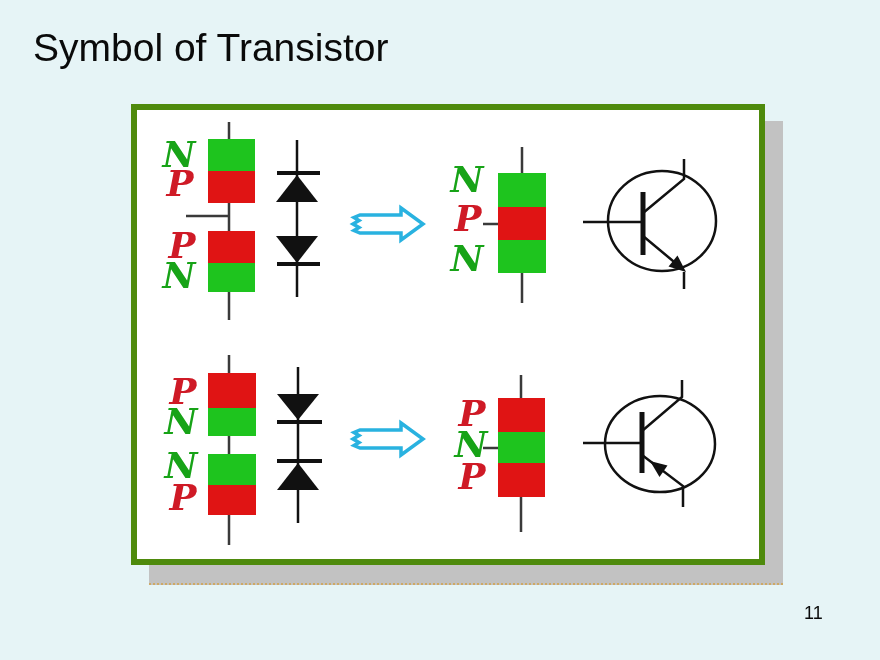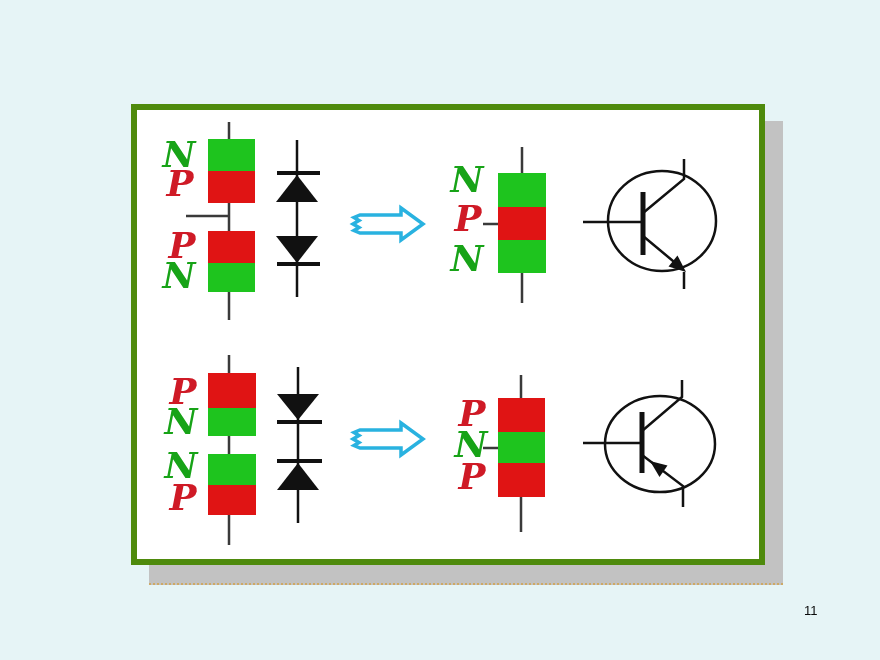--- a/index.html
+++ b/index.html
@@ -51,21 +51,21 @@
     position: absolute;
     left: 0;
     top: 0;
     z-index: 3;
   }
 
   .page-number {
     position: absolute;
     left: 804px;
     top: 603px;
-    font-size: 13px;
+    font-size: 18px;
     color: #0a0a0a;
     z-index: 4;
   }
 
   .dope-label {
     font-family: "DejaVu Serif", serif;
     font-style: italic;
     font-weight: bold;
     font-size: 36px;
   }
@@ -77,20 +77,21 @@
   .dtri   { fill: var(--symbol-black, #111111); stroke: none; }
   .n-blk  { fill: var(--n-region-green, #1ec41e); }
   .p-blk  { fill: var(--p-region-red, #e01414); }
   .arrow  { fill: #ffffff; stroke: var(--arrow-cyan, #29b2e0); stroke-width: 3.5; stroke-linejoin: miter; }
 </style>
 </head>
 <body>
 
 <div class="slide">
 
+  <div class="slide-title">Symbol of Transistor</div>
 
   <div class="frame-shadow"></div>
   <div class="diagram-frame"></div>
 
   <svg class="diagram" width="880" height="660" viewBox="0 0 880 660" xmlns="http://www.w3.org/2000/svg">
 
     <defs>
       <path id="arrowBlock" d="M401,208 L423,224 L401,240 L401,233 L360,233 L354,230.5 L359,227.5 L353,224 L359,220.5 L354,217.5 L360,215 L401,215 Z"></path>
     </defs>
 

